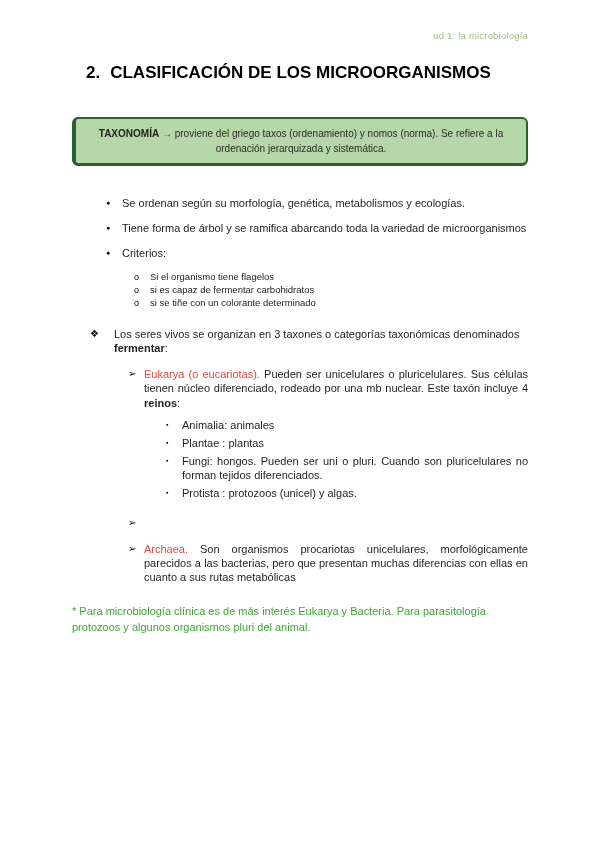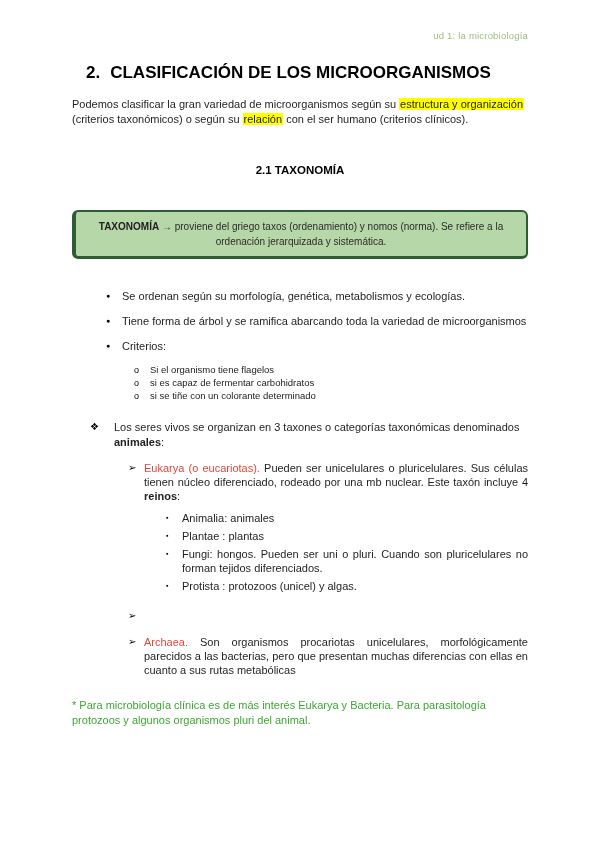--- a/index.html
+++ b/index.html
@@ -105,25 +105,21 @@
 <div class="page">
 
   <div class="doc-header">
     <span>ud 1: la microbiología</span>
   </div>
 
   <h1 class="section-title">
     <span class="num">2.</span><span>CLASIFICACIÓN DE LOS MICROORGANISMOS</span>
   </h1>
 
-  <p class="intro">
-    <span>Podemos clasificar la gran variedad de microorganismos según su </span><mark class="hl">estructura y organización</mark><span> (criterios taxonómicos) o según su </span><mark class="hl">relación</mark><span> con el ser humano (criterios clínicos).</span>
-  </p>
 
-  <h2 class="subsection-title">2.1 TAXONOMÍA</h2>
 
   <div class="definition-box">
     <p class="definition-text">
       <strong>TAXONOMÍA</strong><span> → proviene del griego taxos (ordenamiento) y nomos (norma). Se refiere a la ordenación jerarquizada y sistemática.</span>
     </p>
   </div>
 
   <div class="list level1">
     <div class="li">
       <span class="glyph dot">●</span>
@@ -149,21 +145,21 @@
       <div class="li">
         <span class="glyph circle">o</span>
         <span class="li-text">si se tiñe con un colorante determinado</span>
       </div>
     </div>
   </div>
 
   <div class="li diamond-item">
     <span class="glyph diamond">❖</span>
     <span class="li-text">
-      <span>Los seres vivos se organizan en 3 taxones o categorías taxonómicas denominados </span><strong>animales</strong><span>:</span>
+      <span>Los seres vivos se organizan en 3 taxones o categorías taxonómicas denominados </span><strong>fermentar</strong><span>:</span>
     </span>
   </div>
 
   <div class="li arrow-item">
     <span class="glyph arrow">➢</span>
     <div class="li-text">
       <span class="red">Eukarya (o eucariotas).</span><span> Pueden ser unicelulares o pluricelulares. Sus células tienen núcleo diferenciado, rodeado por una mb nuclear. Este taxón incluye 4 </span><strong>reinos</strong><span>:</span>
       <div class="list level3">
         <div class="li">
           <span class="glyph square">▪</span>

